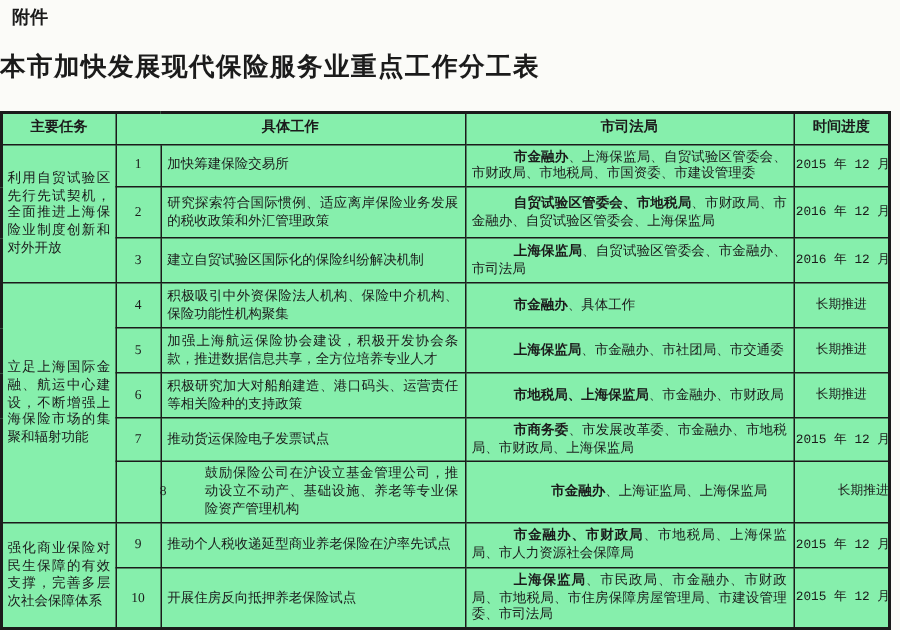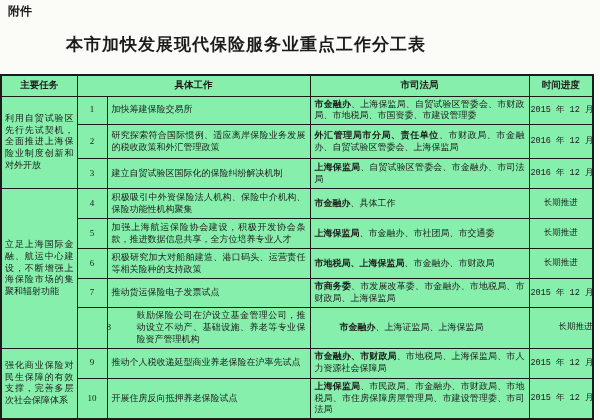--- a/index.html
+++ b/index.html
@@ -13,21 +13,21 @@
   }
   .page { position: relative; width: 600px; height: 420px; }
 
   .attachment {
     position: absolute; top: 3px; left: 8px;
     font-size: 12px; font-weight: bold;
     font-family: "Liberation Sans", "DejaVu Sans", sans-serif;
   }
   .doc-title {
     position: absolute; top: 33px; left: 0; width: 492px;
-    text-align: center;
+    text-align: left;
     font-size: 17px; font-weight: bold; letter-spacing: 1px;
     font-family: "Liberation Sans", "DejaVu Sans", sans-serif;
   }
 
   table.work-table {
     position: absolute; top: 74px; left: 0;
     width: 592px;
     border-collapse: collapse;
     table-layout: fixed;
     background: #86efac;
@@ -45,21 +45,21 @@
   .work-table th {
     font-size: 9.5px; font-weight: bold; text-align: center;
     height: 21px; padding: 2px 2px;
     font-family: "Liberation Sans", "DejaVu Sans", sans-serif;
   }
   td.task-cell   { text-align: justify; padding: 2px 3px; }
   td.num-cell    { text-align: center; padding: 2px 1px; }
   td.work-cell   { text-align: justify; }
   td.units-cell  { text-align: justify; }
   td.time-cell   { text-align: center; white-space: nowrap; font-size: 8.5px; padding: 2px 1px; font-family: Liberation Mono, monospace; }
-  .units-lead    { font-weight: bold; }
+  .units-lead    { font-weight: bold; margin-left: 28px; }
   tr.h28  td { height: 28px; }
   tr.h30  td { height: 30px; }
   tr.h34  td { height: 34px; }
   tr.h38  td { height: 38px; padding-left: 29px; }
   tr.h40  td { height: 40px; }
 </style>
 </head>
 <body>
 
 <div class="page">
@@ -88,21 +88,21 @@
       <tr class="h28">
         <td class="task-cell" rowspan="3">利用自贸试验区先行先试契机，全面推进上海保险业制度创新和对外开放</td>
         <td class="num-cell">1</td>
         <td class="work-cell">加快筹建保险交易所</td>
         <td class="units-cell"><span class="units-lead">市金融办</span><span>、上海保监局、自贸试验区管委会、市财政局、市地税局、市国资委、市建设管理委</span></td>
         <td class="time-cell">2015 年 12 月</td>
       </tr>
       <tr class="h34">
         <td class="num-cell">2</td>
         <td class="work-cell">研究探索符合国际惯例、适应离岸保险业务发展的税收政策和外汇管理政策</td>
-        <td class="units-cell"><span class="units-lead">外汇管理局市分局、责任单位</span><span>、市财政局、市金融办、自贸试验区管委会、上海保监局</span></td>
+        <td class="units-cell"><span class="units-lead">自贸试验区管委会、市地税局</span><span>、市财政局、市金融办、自贸试验区管委会、上海保监局</span></td>
         <td class="time-cell">2016 年 12 月</td>
       </tr>
       <tr class="h30">
         <td class="num-cell">3</td>
         <td class="work-cell">建立自贸试验区国际化的保险纠纷解决机制</td>
         <td class="units-cell"><span class="units-lead">上海保监局</span><span>、自贸试验区管委会、市金融办、市司法局</span></td>
         <td class="time-cell">2016 年 12 月</td>
       </tr>
 
       <tr class="h30">

